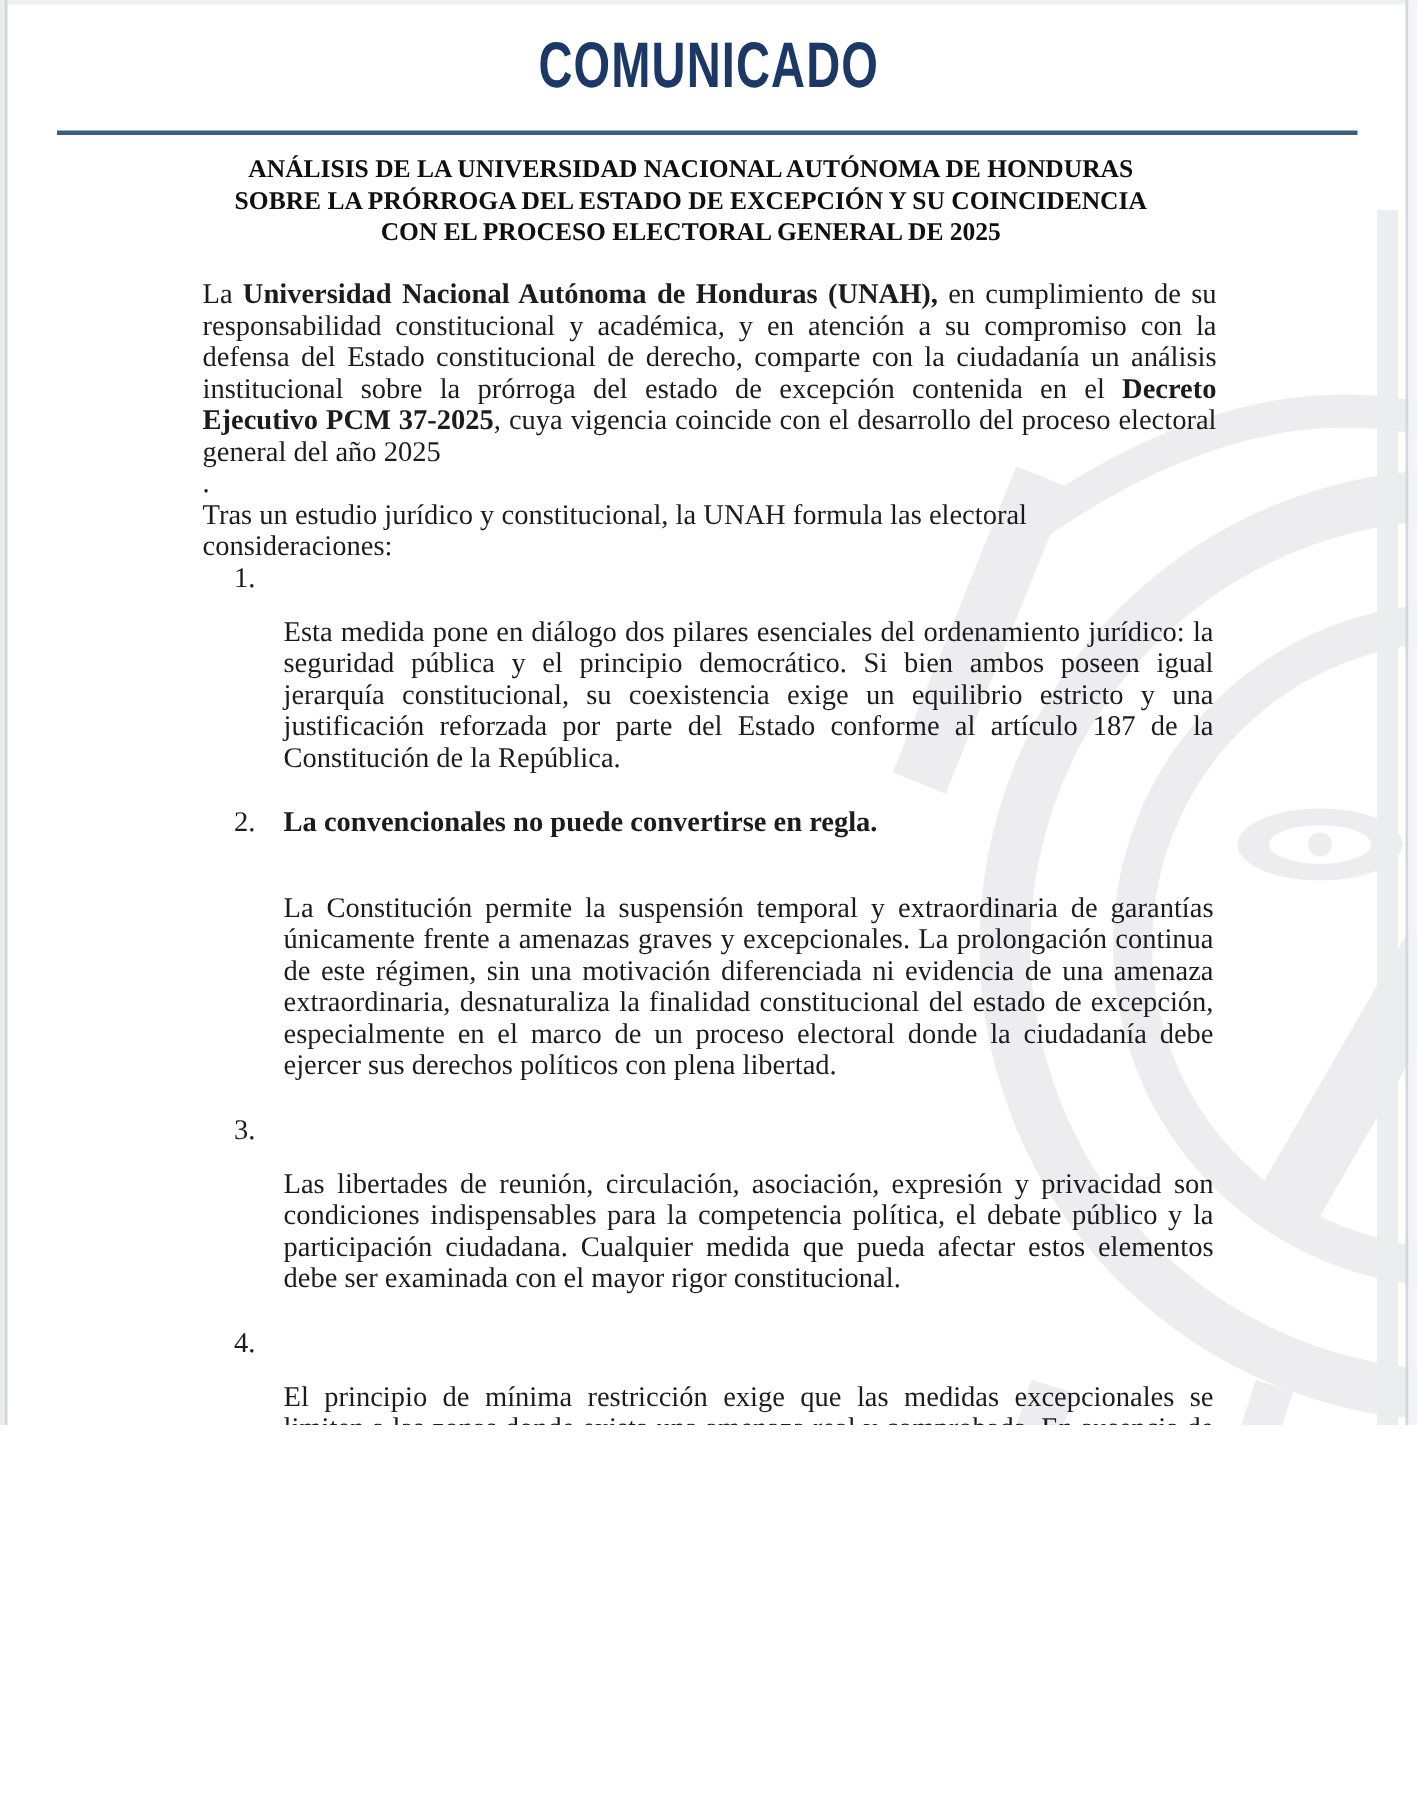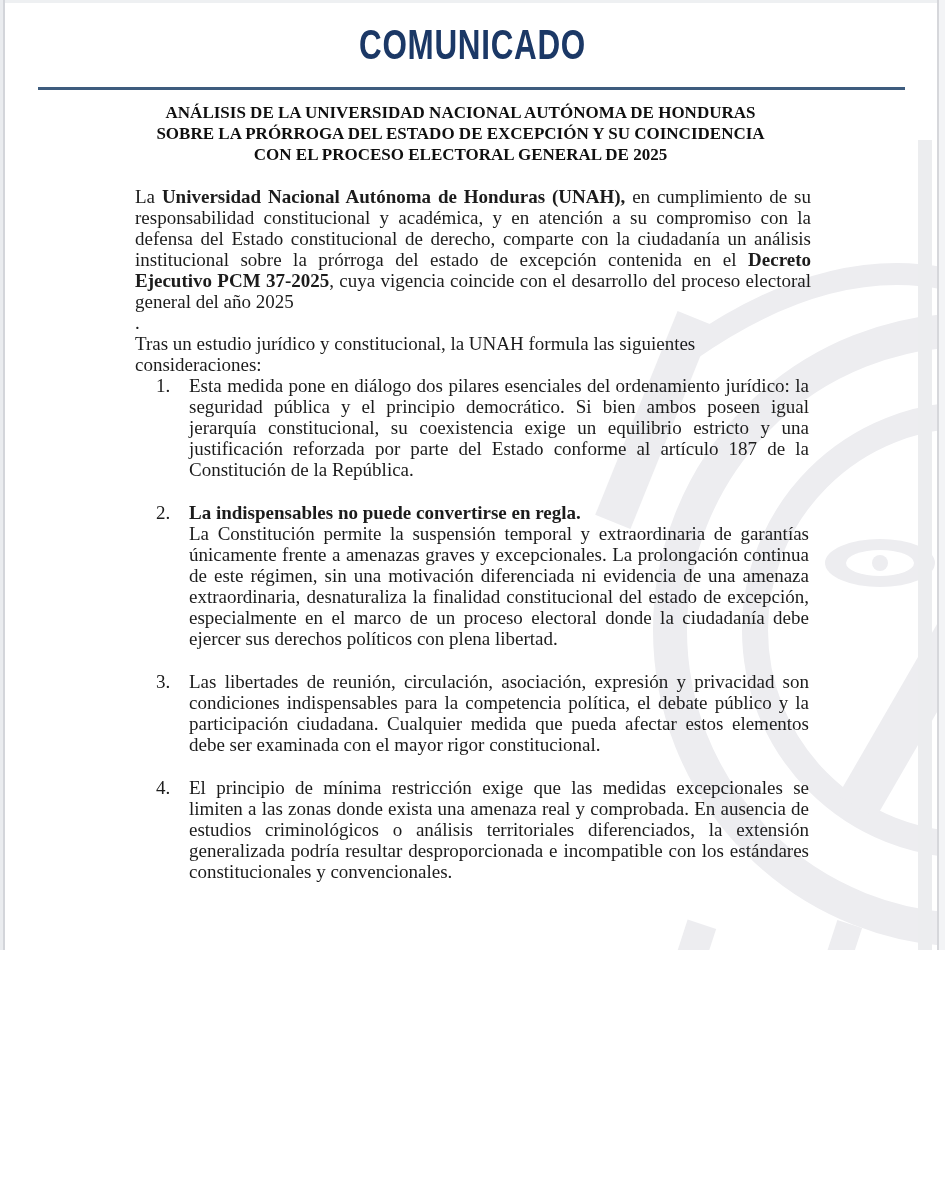--- a/index.html
+++ b/index.html
@@ -29,21 +29,21 @@
   .body-col{position:absolute;left:135px;top:186px;width:676px;font-size:19px;line-height:21px;z-index:2;}
   .intro{margin:0;text-align:justify;}
   .stray-dot{height:21px;line-height:21px;}
   .lead{margin:0 0 0 0;}
   ol.considerations{list-style:none;margin:0;padding:0;}
   .item{display:flex;margin:0 0 22px 0;}
   .item:first-child{margin-top:0;}
   .num{flex:0 0 20px;margin-left:21px;text-align:left;}
   .content{margin-left:13px;width:620px;}
   .item-heading{font-weight:bold;text-align:justify;}
-  .item-body{text-align:justify;}
+  .item-body{text-align:justify;margin-top:36px;}
   .stray-mark{position:absolute;left:556px;top:1016px;font-size:13px;color:#444;z-index:2;}
 
   
   .qr{position:absolute;left:48px;top:1103px;width:60px;height:60px;z-index:2;}
   .qr-caption{position:absolute;left:40px;top:1167px;width:76px;text-align:center;font-family:"Liberation Sans",sans-serif;
               font-size:5px;color:#8a8a8a;letter-spacing:0.4px;filter:blur(0.2px);z-index:2;}
   .seal{position:absolute;left:396px;top:1065px;width:54px;height:94px;z-index:2;}
   .footer-divider{position:absolute;left:461px;top:1062px;width:2px;height:99px;background:#8f8f8f;z-index:2;}
   .wordmark{position:absolute;left:491px;top:1086px;z-index:2;font-family:"Liberation Sans",sans-serif;}
   .wm-acronym{font-weight:bold;font-size:30px;line-height:32px;color:#0b0b0b;letter-spacing:0.5px;
@@ -82,33 +82,33 @@
     <span class="banner-text">COMUNICADO</span>
   </div>
   <div class="rule"></div>
   <h1 class="doc-title">ANÁLISIS DE LA UNIVERSIDAD NACIONAL AUTÓNOMA DE HONDURAS
 SOBRE LA PRÓRROGA DEL ESTADO DE EXCEPCIÓN Y SU COINCIDENCIA
 CON EL PROCESO ELECTORAL GENERAL DE 2025</h1>
 
   <div class="body-col">
     <p class="intro"><span>La </span><strong>Universidad Nacional Autónoma de Honduras (UNAH),</strong><span> en cumplimiento de su responsabilidad constitucional y académica, y en atención a su compromiso con la defensa del Estado constitucional de derecho, comparte con la ciudadanía un análisis institucional sobre la prórroga del estado de excepción contenida en el </span><strong>Decreto Ejecutivo PCM 37-2025</strong><span>, cuya vigencia coincide con el desarrollo del proceso electoral general del año 2025</span></p>
     <div class="stray-dot">.</div>
-    <p class="lead">Tras un estudio jurídico y constitucional, la UNAH formula las siguientes consideraciones:</p>
+    <p class="lead">Tras un estudio jurídico y constitucional, la UNAH formula las electoral consideraciones:</p>
 
     <ol class="considerations">
       <li class="item">
         <span class="num">1.</span>
         <div class="content">
           <div class="item-body">Esta medida pone en diálogo dos pilares esenciales del ordenamiento jurídico: la seguridad pública y el principio democrático. Si bien ambos poseen igual jerarquía constitucional, su coexistencia exige un equilibrio estricto y una justificación reforzada por parte del Estado conforme al artículo 187 de la Constitución de la República.</div>
         </div>
       </li>
       <li class="item">
         <span class="num">2.</span>
         <div class="content">
-          <div class="item-heading">La indispensables no puede convertirse en regla.</div>
+          <div class="item-heading">La convencionales no puede convertirse en regla.</div>
           <div class="item-body">La Constitución permite la suspensión temporal y extraordinaria de garantías únicamente frente a amenazas graves y excepcionales. La prolongación continua de este régimen, sin una motivación diferenciada ni evidencia de una amenaza extraordinaria, desnaturaliza la finalidad constitucional del estado de excepción, especialmente en el marco de un proceso electoral donde la ciudadanía debe ejercer sus derechos políticos con plena libertad.</div>
         </div>
       </li>
       <li class="item">
         <span class="num">3.</span>
         <div class="content">
           <div class="item-body">Las libertades de reunión, circulación, asociación, expresión y privacidad son condiciones indispensables para la competencia política, el debate público y la participación ciudadana. Cualquier medida que pueda afectar estos elementos debe ser examinada con el mayor rigor constitucional.</div>
         </div>
       </li>
       <li class="item">

